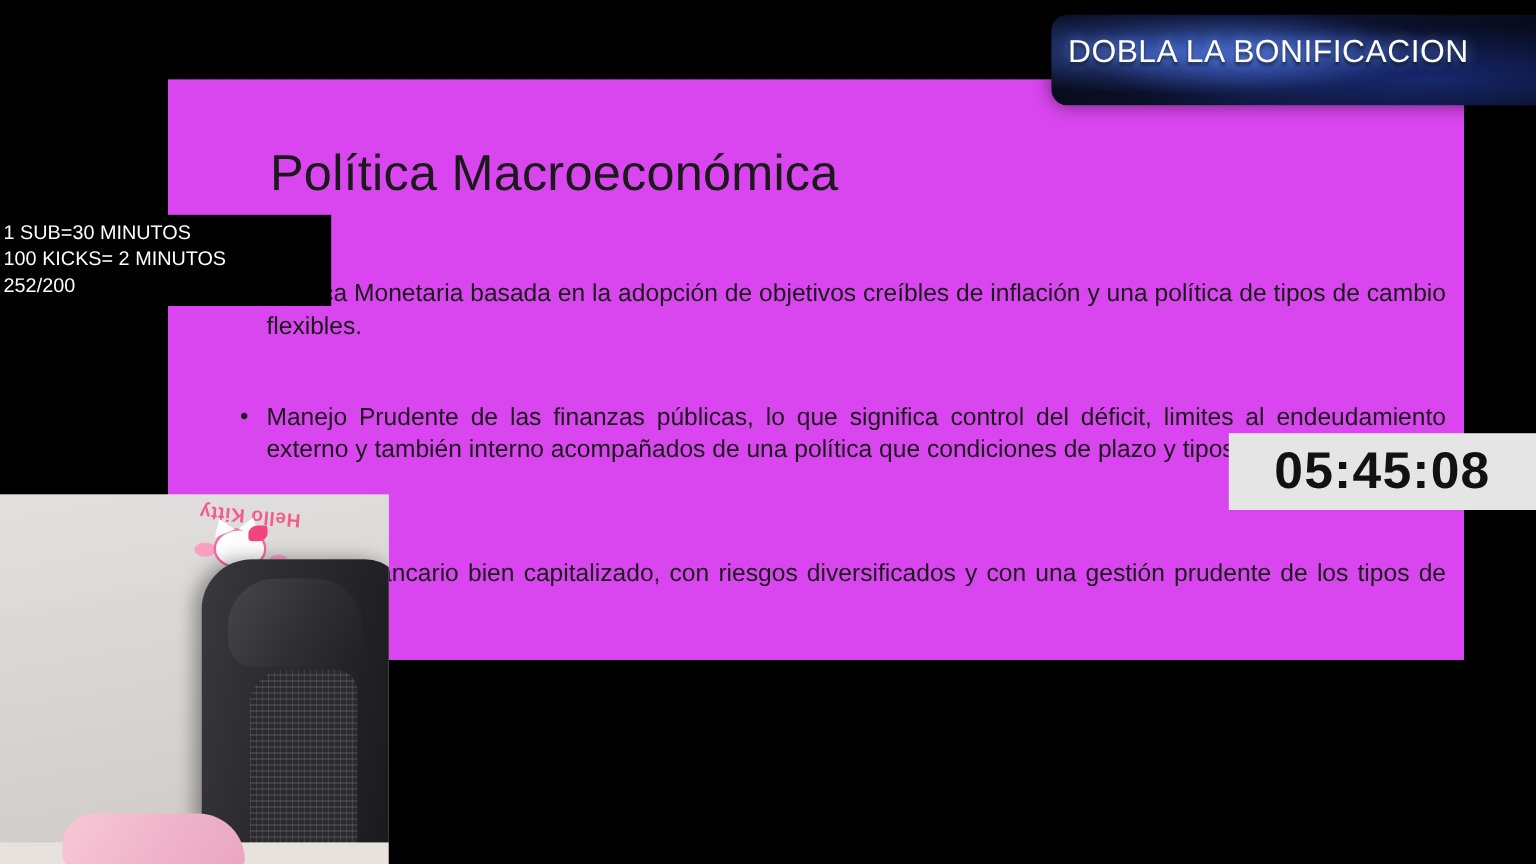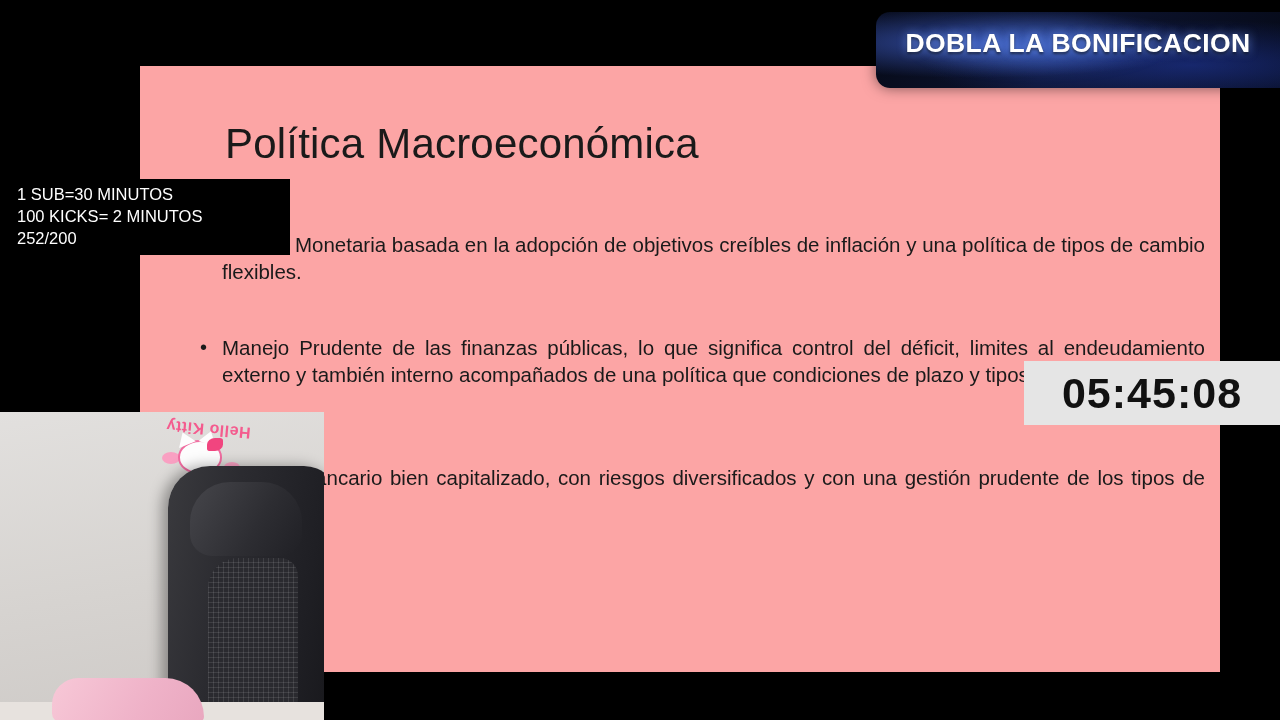--- a/index.html
+++ b/index.html
@@ -20,22 +20,22 @@
     background: #000000;
     overflow: hidden;
   }
 
   
   #slide {
     position: absolute;
     left: 140px;
     top: 66px;
     width: 1080px;
-    height: 606px;
-    background: #fca5a5;
+    height: 484px;
+    background: #d946ef;
   }
   #slide-title {
     position: absolute;
     left: 85px;
     top: 54px;
     font-size: 42px;
     color: #1a1a1a;
     letter-spacing: 0.2px;
     white-space: nowrap;
   }
@@ -64,21 +64,21 @@
   #bullet-1 { top: 165px; }
   #bullet-2 { top: 268px; }
   #bullet-3 { top: 398px; }
 
   
   #subs-overlay {
     position: absolute;
     left: 0px;
     top: 179px;
     width: 274px;
-    padding: 4px 0 6px 16px;
+    padding: 4px 0 6px 2px;
     background: #000000;
     color: #ffffff;
     font-size: 16.5px;
     line-height: 22px;
     font-family: "Liberation Sans", sans-serif;
   }
   #subs-overlay div {
     white-space: nowrap;
     padding-left: 1px;
   }
@@ -235,24 +235,23 @@
     left: 30px; top: 4px;
     width: 260px; height: 60px;
     background: radial-gradient(ellipse at center, rgba(90,140,255,0.45), rgba(0,0,0,0) 70%);
     filter: blur(6px);
   }
   #banner-text {
     position: absolute;
     left: 14px;
     top: 16px;
     width: 376px;
-    text-align: center;
     color: #ffffff;
     font-size: 26.5px;
-    font-weight: bold;
+    font-weight: normal;
     letter-spacing: 0.4px;
     text-shadow: 0 0 10px rgba(120,160,255,0.75), 0 2px 3px rgba(0,0,0,0.8);
     white-space: nowrap;
   }
   #banner-subtext {
     position: absolute;
     left: 14px;
     top: 44px;
     width: 376px;
     text-align: center;

